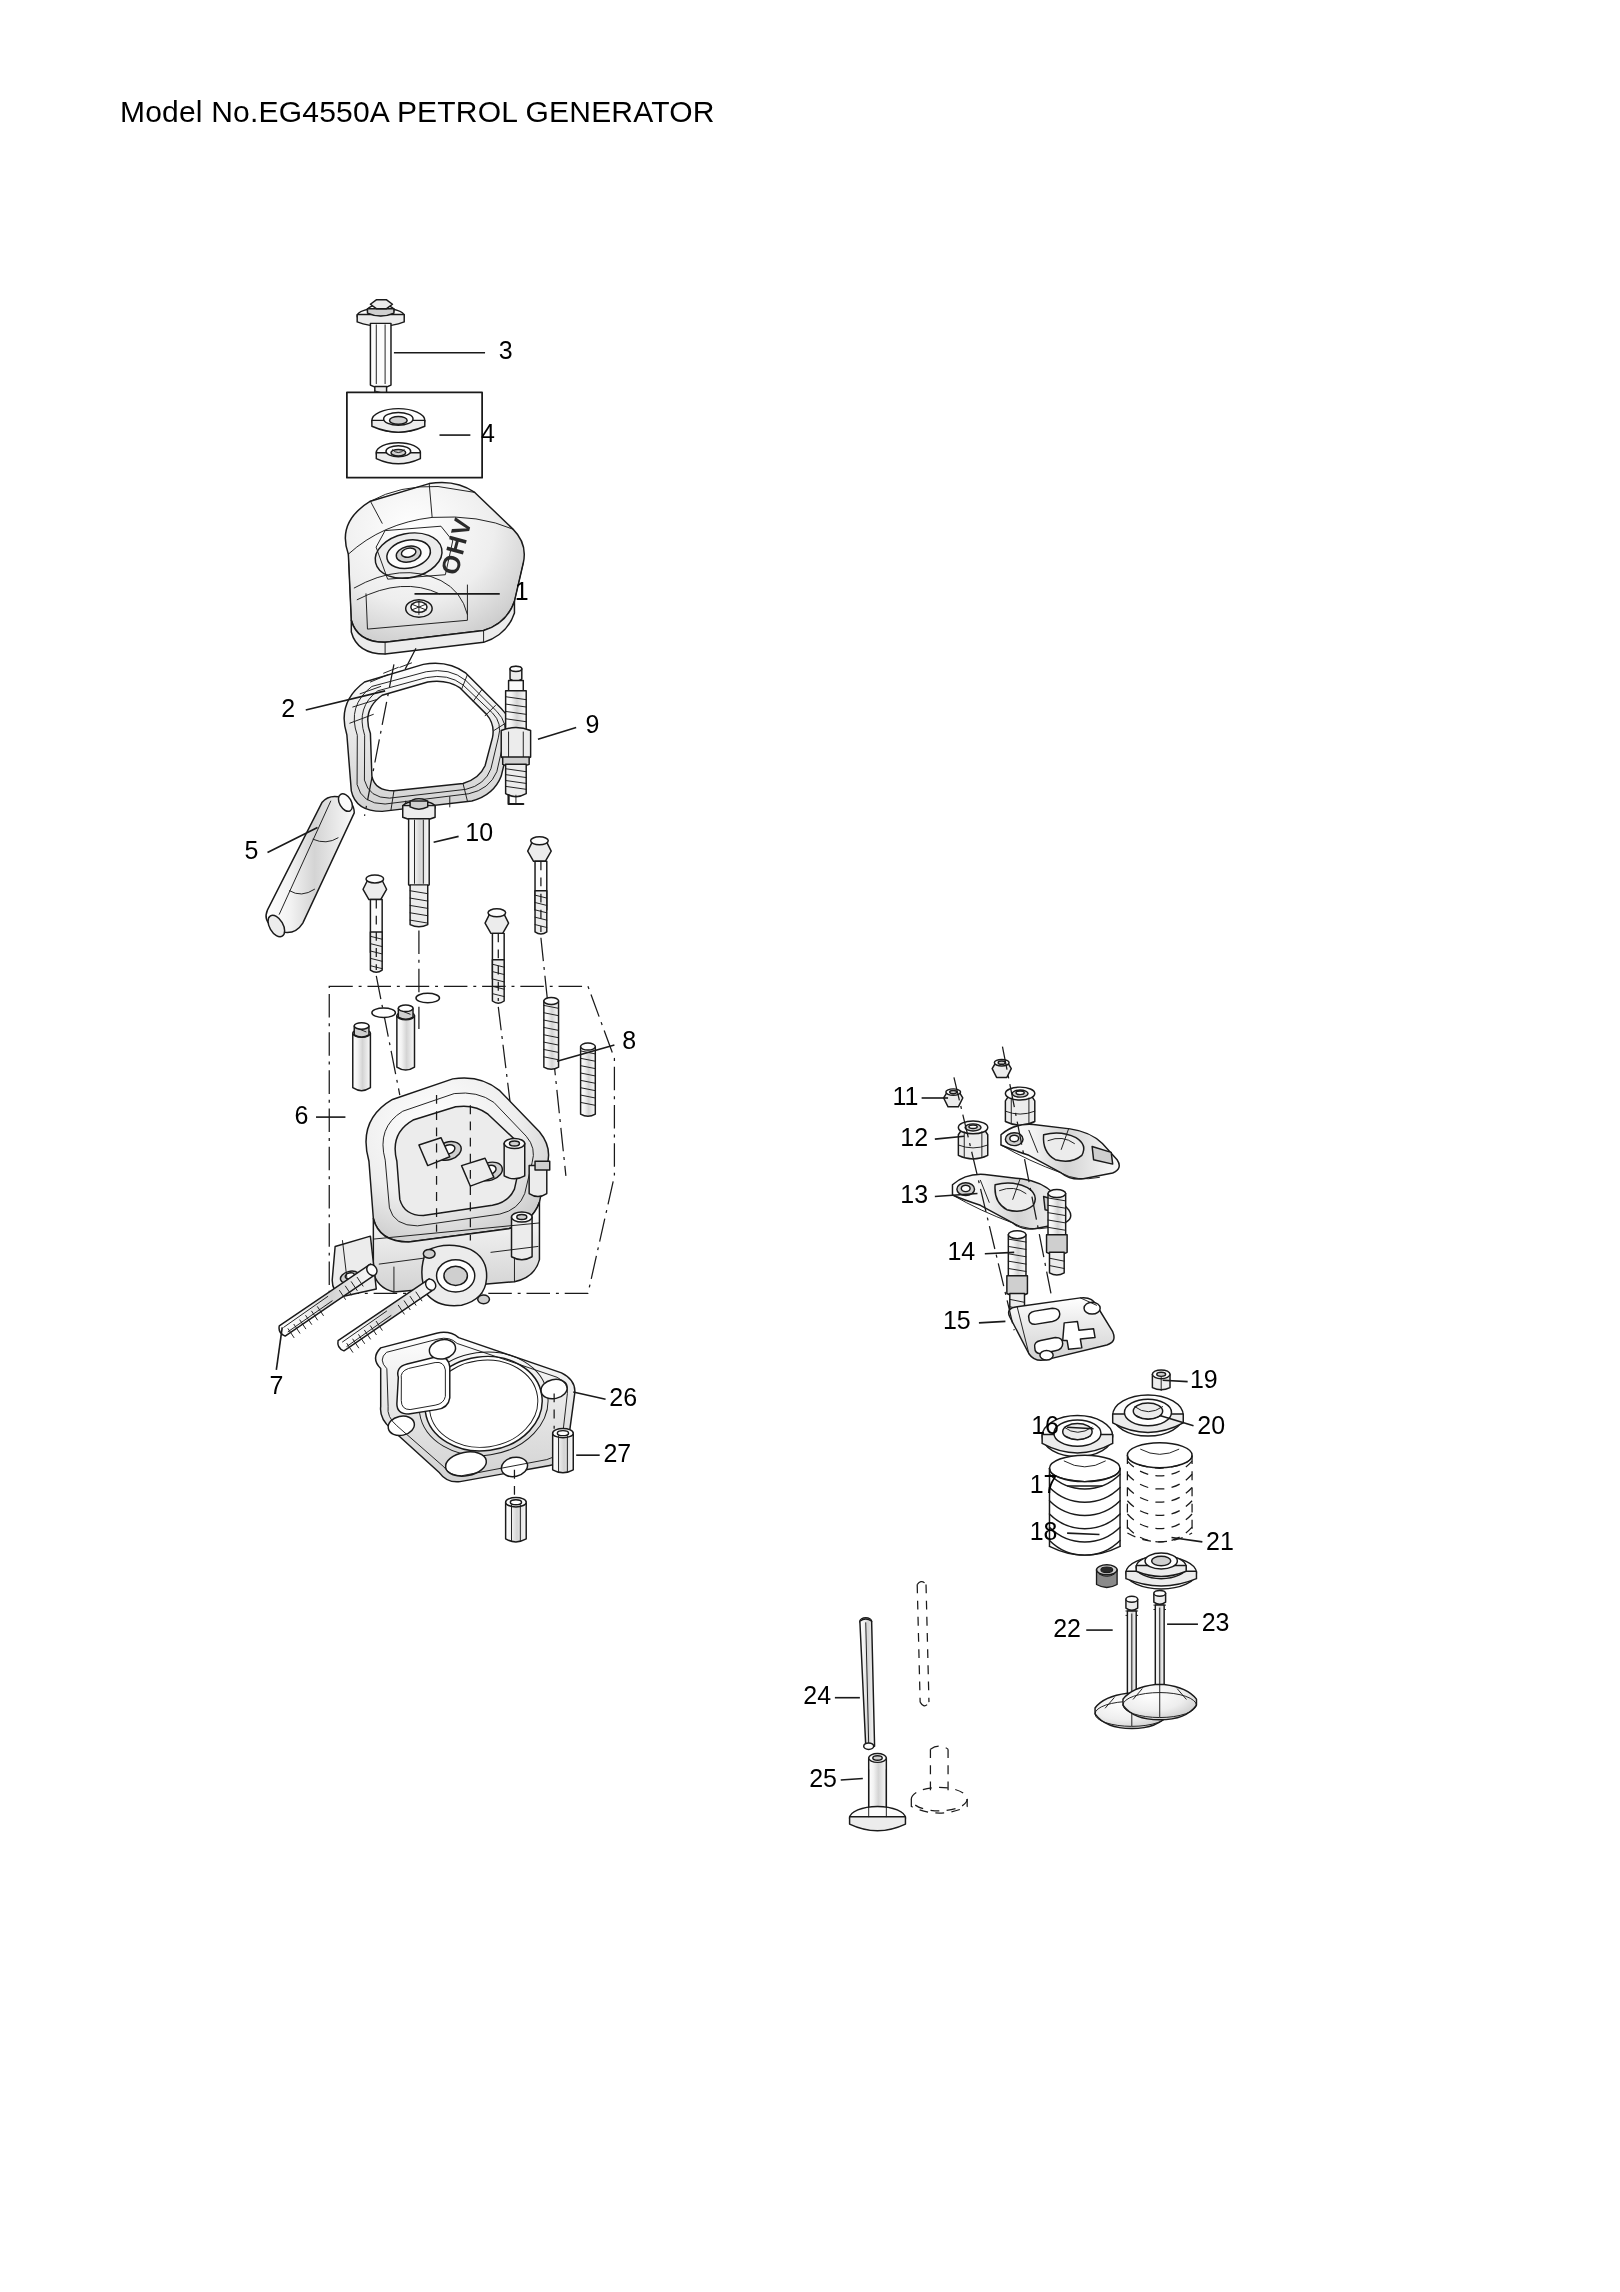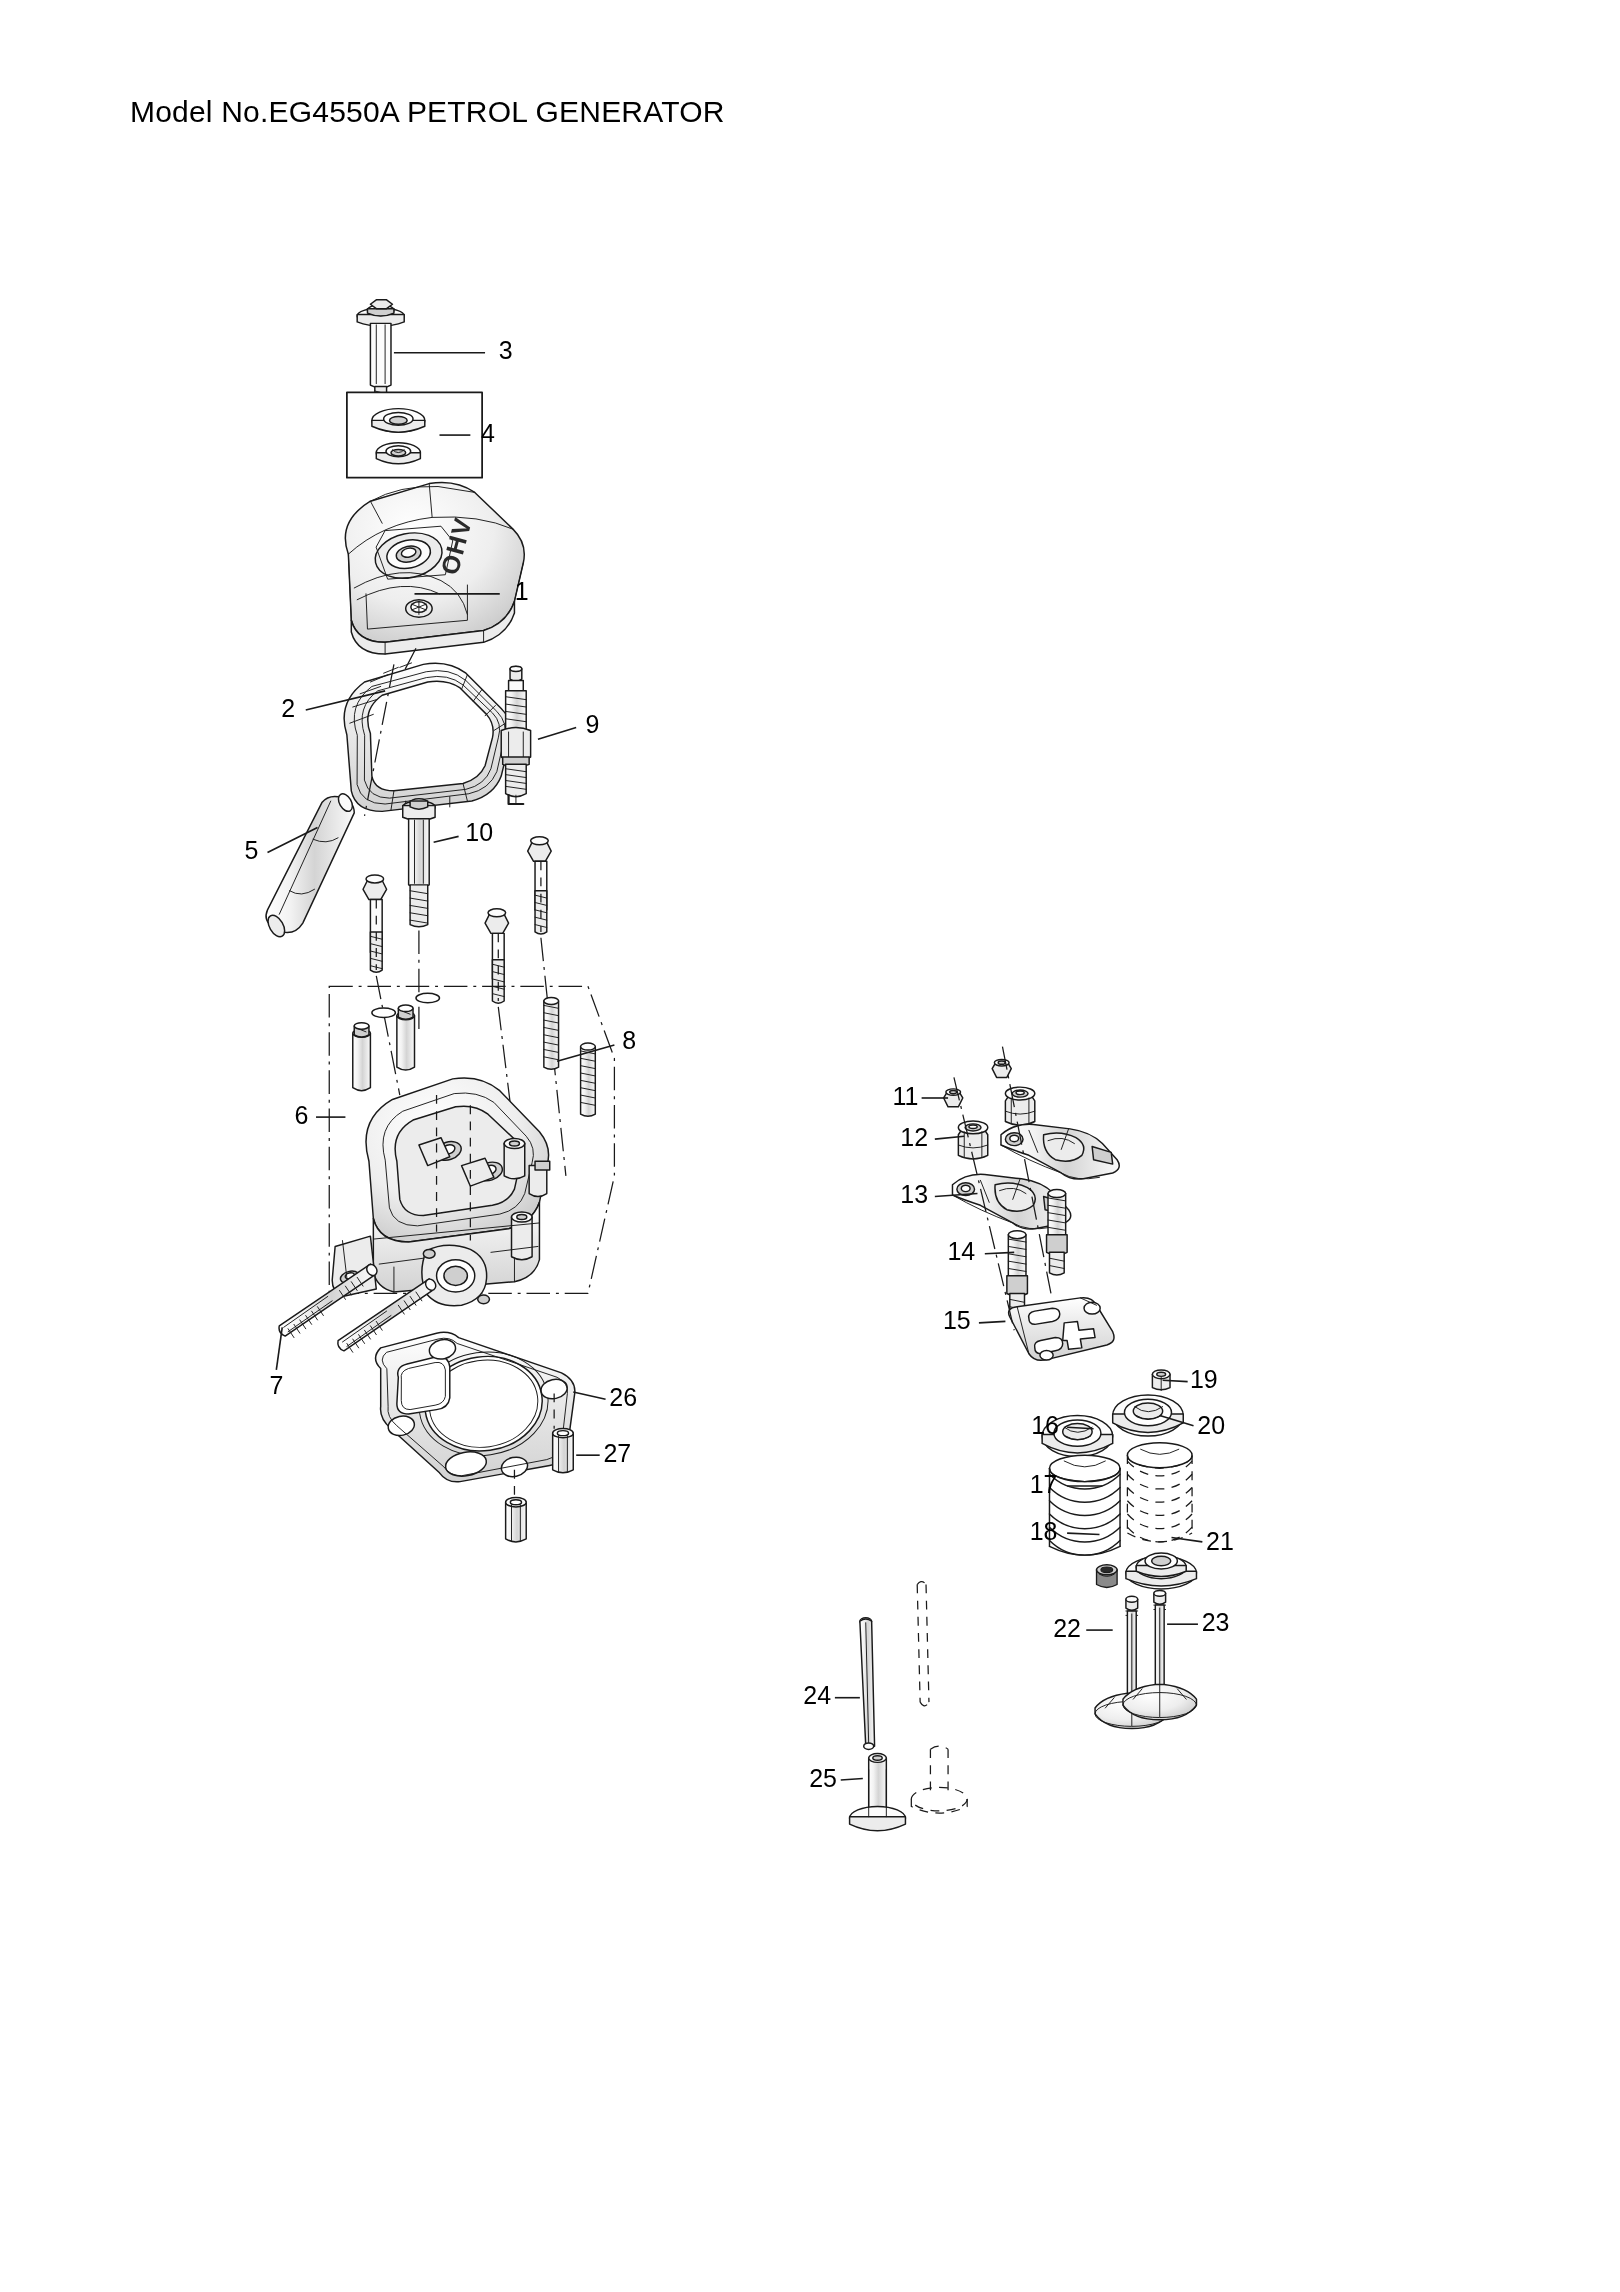--- a/index.html
+++ b/index.html
@@ -25,21 +25,20 @@
   #page-title {
     position: absolute;
     left: 120px;
     top: 95px;
     font-size: 30px;
     font-weight: 400;
     letter-spacing: 0.2px;
     color: #000000;
     white-space: nowrap;
     font-family: "Liberation Sans", sans-serif;
-    margin-left: 10px;
   }
   #diagram {
     position: absolute;
     left: 0;
     top: 0;
     width: 1620px;
     height: 2293px;
   }
 </style>
 </head>

